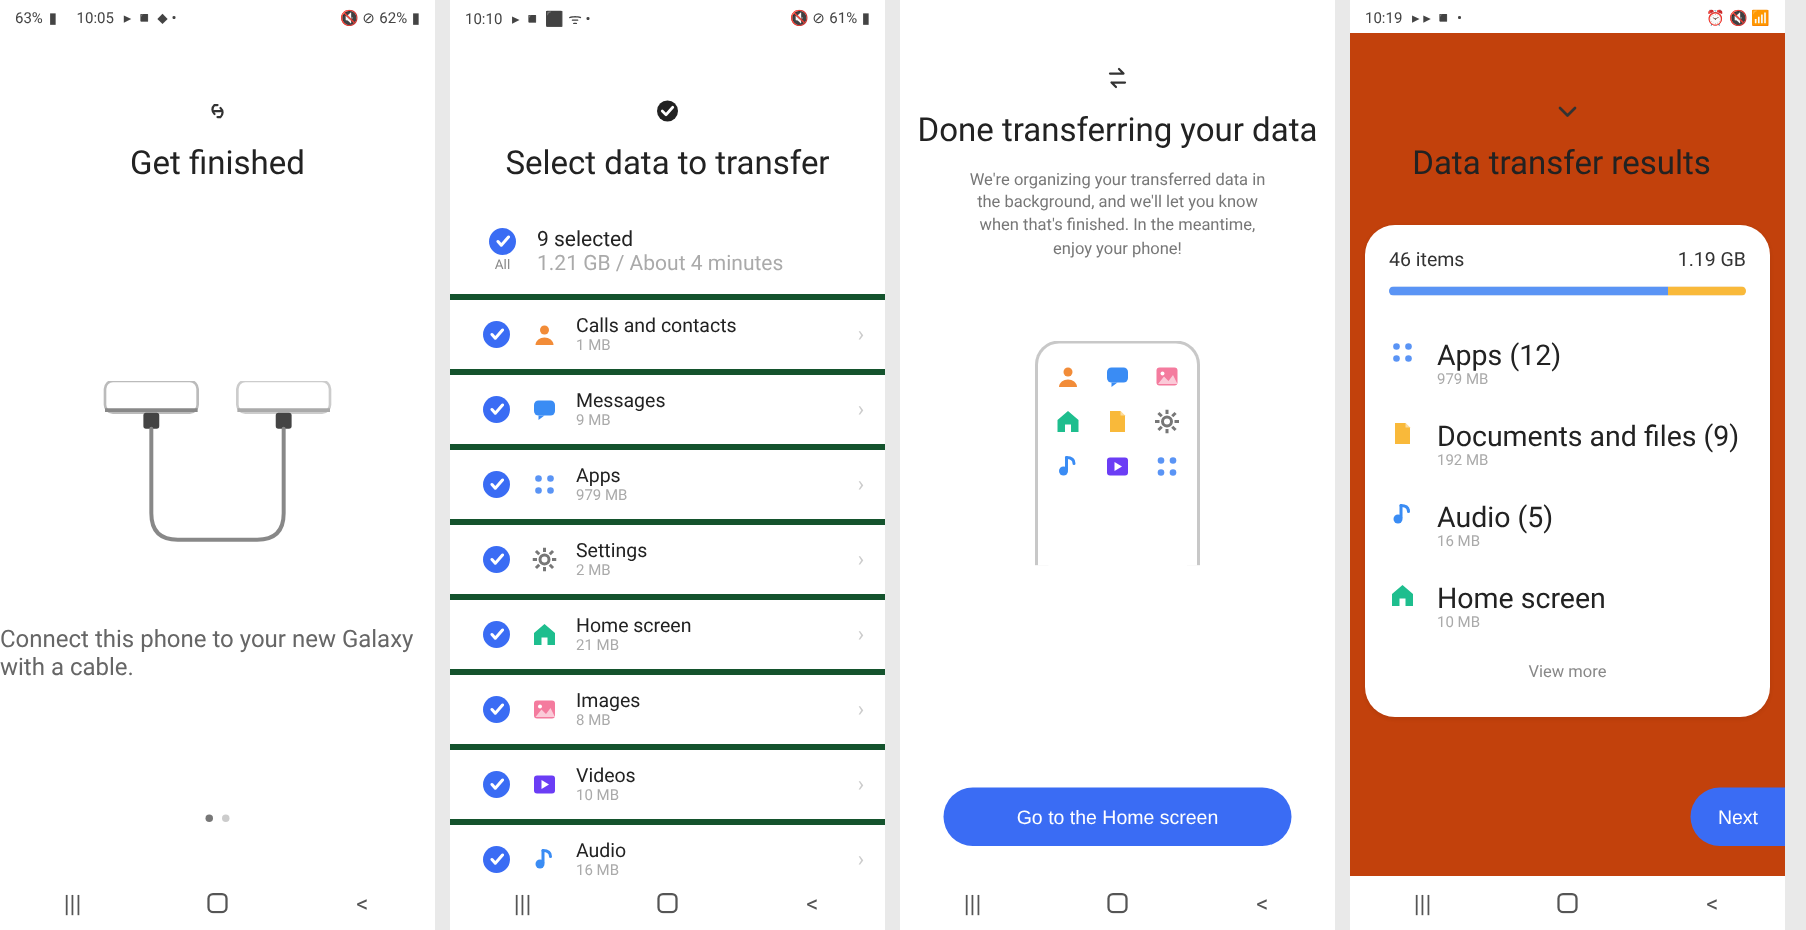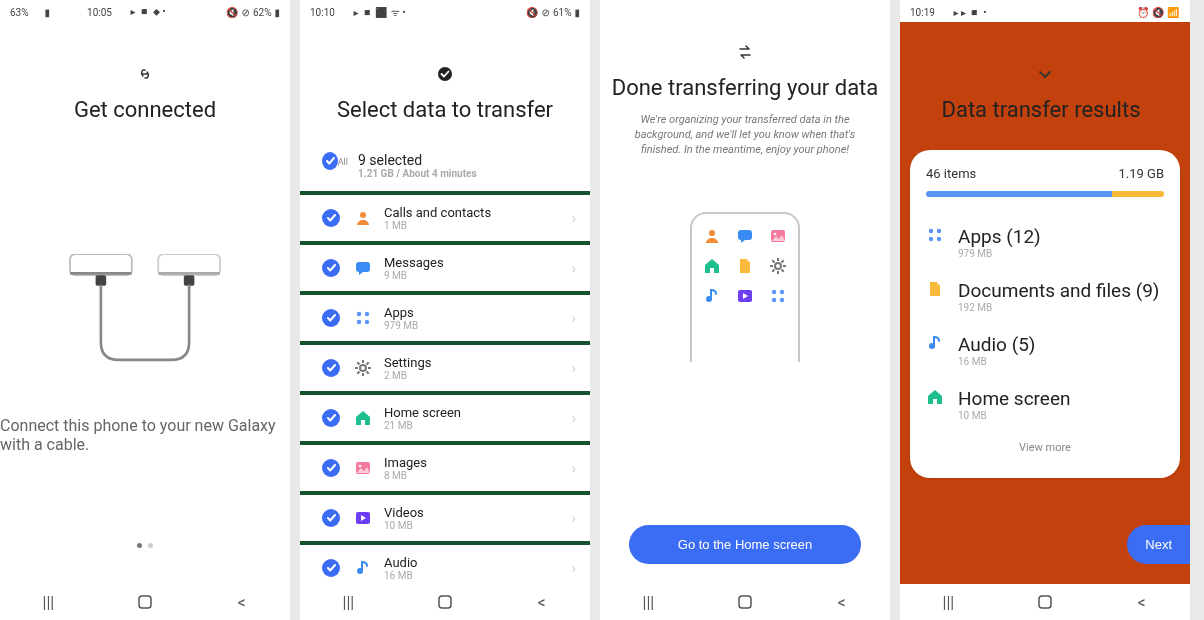--- a/index.html
+++ b/index.html
@@ -26,21 +26,21 @@
   .phone:first-child { margin-left: -10px; }
   .statusbar {
     height: 22px;
     display: flex;
     justify-content: space-between;
     align-items: center;
     padding: 2px 10px 0;
     font-size: 10px;
     color: #444;
   }
-  .statusbar .sb-left { display:flex; gap:16px; align-items:center; }
+  .statusbar .sb-left { display:flex; gap:4px; align-items:flex-end; }
   .statusbar .sb-right { display:flex; gap:3px; align-items:center; }
   .content {
     flex: 1;
     overflow: hidden;
     display: flex;
     flex-direction: column;
     align-items: center;
   }
   .navbar {
     height: 36px;
@@ -58,42 +58,41 @@
     color: #222;
     text-align: center;
     margin-top: 10px;
     padding: 0 10px;
     line-height: 1.25;
   }
   .sub {
     font-size: 11px;
     color: #777;
     text-align: center;
-    padding: 10px 26px 0;
+    padding: 10px 42px 0;
     line-height: 1.4;
-    font-style: italic;
   }
 
   
   .cablewrap { flex:1; display:flex; flex-direction:column; align-items:center; justify-content:center; position:relative; }
   .cablesvg { width: 210px; height: 150px; }
   .instr { font-size: 16px; color:#666; margin-top: 12px; }
   .dots { position:absolute; bottom: 36px; display:flex; gap:6px; }
   .dot { width:5px; height:5px; border-radius:50%; background:#ccc; }
   .dot.active { background:#777; }
 
   
   .list { width: 100%; margin-top: 22px; }
   .allrow { display:flex; align-items:flex-start; padding: 6px 22px 12px 22px; }
-  .checkwrap { display:flex; flex-direction:row; align-items:center; width:26px; margin-right:10px; }
+  .checkwrap { display:flex; flex-direction:column; align-items:center; width:26px; margin-right:10px; }
   .checkcircle { width:18px; height:18px; border-radius:50%; background:#3a6cf4; display:flex; align-items:center; justify-content:center; }
   .checkcircle svg { width:10px; height:10px; }
   .alllabel { font-size:9px; color:#888; margin-top:2px; }
   .summary-title { font-size:14px; color:#222; }
-  .summary-sub { font-size:10px; color:#aaa;font-weight:bold; }
+  .summary-sub { font-size:14px; color:#aaa; }
   .row { display:flex; align-items:center; padding:10px 14px 10px 22px; border-top: 4px solid #14532d; }
   .rowcheck { width:18px; height:18px; border-radius:50%; background:#3a6cf4; display:flex; align-items:center; justify-content:center; margin-right:14px; flex-shrink:0; }
   .rowicon { width:18px; height:18px; margin-right:12px; display:flex; align-items:center; justify-content:center; flex-shrink:0; }
   .rowtext { flex:1; }
   .rowtitle { font-size:13px; color:#222; }
   .rowsub { font-size:10px; color:#aaa; }
   .chev { color:#ccc; font-size:14px; }
 
   
   .devicemock { margin-top: 54px; }
@@ -198,21 +197,21 @@
 
 <div class="phone">
   <div class="statusbar">
     <span class="sb-left"><span>63%</span><span>▮</span>&nbsp;&nbsp;<span>10:05</span>&nbsp;▸ ◾ ⬥ •</span>
     <span class="sb-right">🔇 ⊘ <span>62%</span>▮</span>
   </div>
   <div class="content">
     <div class="hicon"><svg width="16" height="16" viewBox="0 0 16 16">
           <use href="#i-link"></use>
         </svg></div>
-    <h1>Get connected</h1>
+    <h1>Get finished</h1>
     <div class="cablewrap">
       <svg class="cablesvg" viewBox="0 0 210 170">
         <rect x="20" y="0" width="70" height="24" rx="6" fill="#fff" stroke="#bbb" stroke-width="2"></rect>
         <path d="M20 22 h70" stroke="#888" stroke-width="3"></path>
         <rect x="49" y="24" width="12" height="12" rx="2" fill="#444"></rect>
         <rect x="120" y="0" width="70" height="24" rx="6" fill="#fff" stroke="#ccc" stroke-width="2"></rect>
         <path d="M120 22 h70" stroke="#aaa" stroke-width="3"></path>
         <rect x="149" y="24" width="12" height="12" rx="2" fill="#444"></rect>
         <path d="M55 36 V100 Q55 120 75 120 H135 Q155 120 155 100 V36" stroke="#888" stroke-width="3" fill="none" stroke-linecap="round"></path>
       </svg>

